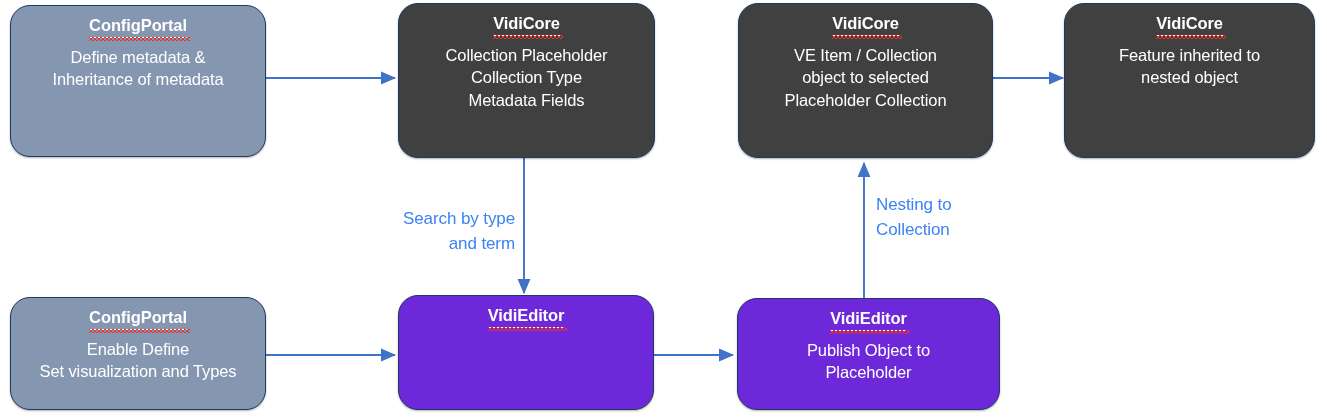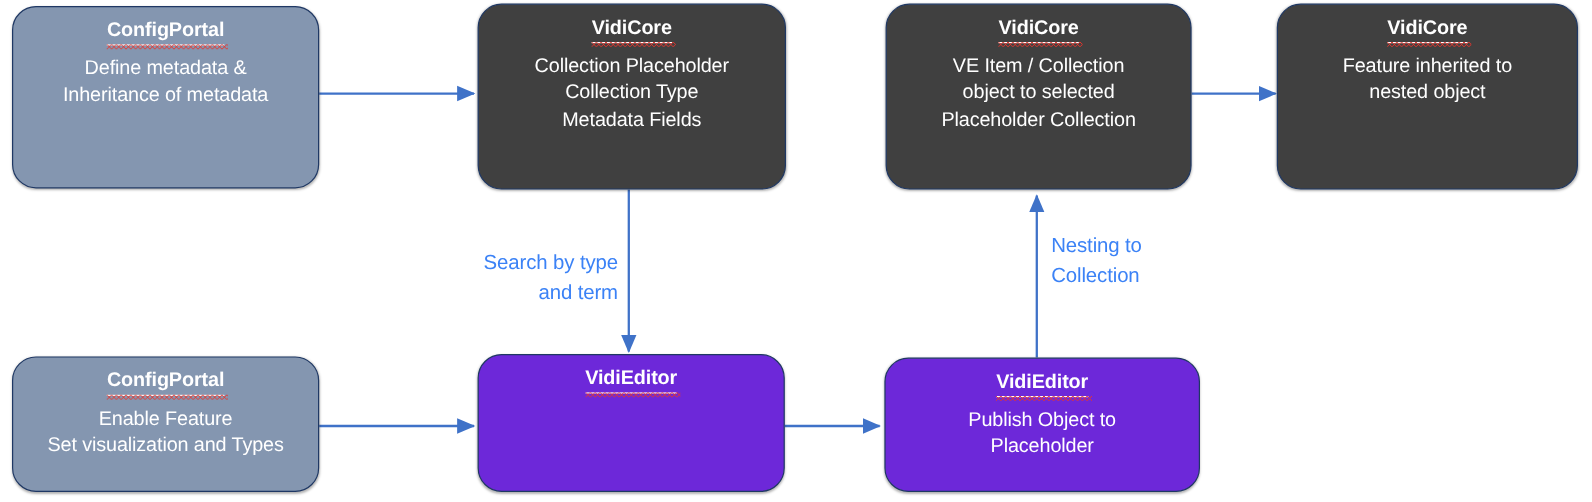--- a/index.html
+++ b/index.html
@@ -135,21 +135,21 @@
   </div>
 
   <div class="node navy" style="left:1064px; top:3px; width:251px; height:155px;">
     <span class="node-title">VidiCore</span>
     <span class="node-body">Feature inherited to
 nested object</span>
   </div>
 
   <div class="node gray" style="left:10px; top:297px; width:256px; height:113px;">
     <span class="node-title">ConfigPortal</span>
-    <span class="node-body">Enable Feature
+    <span class="node-body">Enable Define
 Set visualization and Types</span>
   </div>
 
   <div class="node blue" style="left:398px; top:295px; width:256px; height:115px;">
     <span class="node-title">VidiEditor</span>
   </div>
 
   <div class="node blue" style="left:737px; top:298px; width:263px; height:112px;">
     <span class="node-title">VidiEditor</span>
     <span class="node-body">Publish Object to

